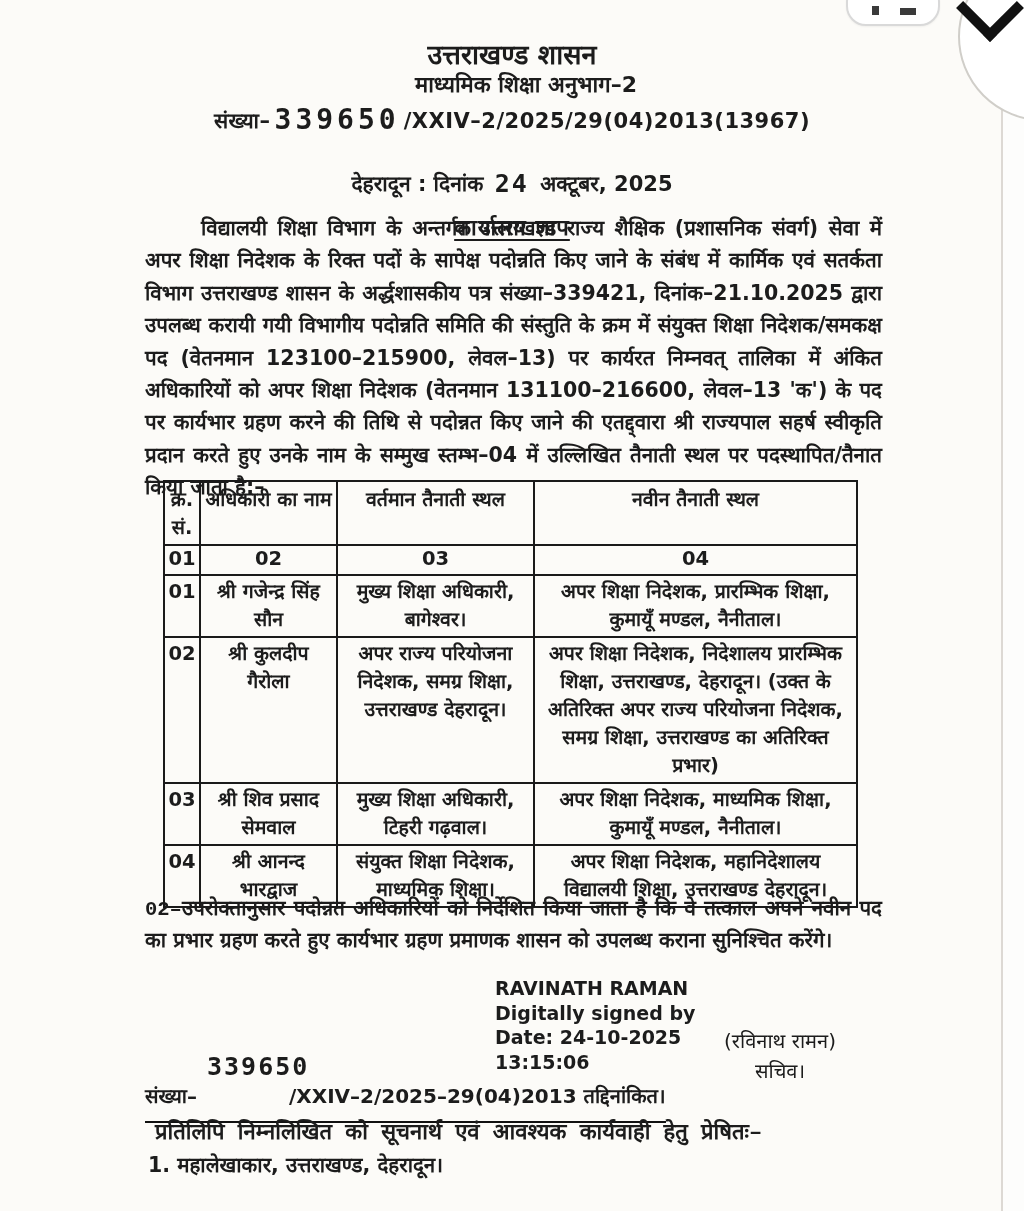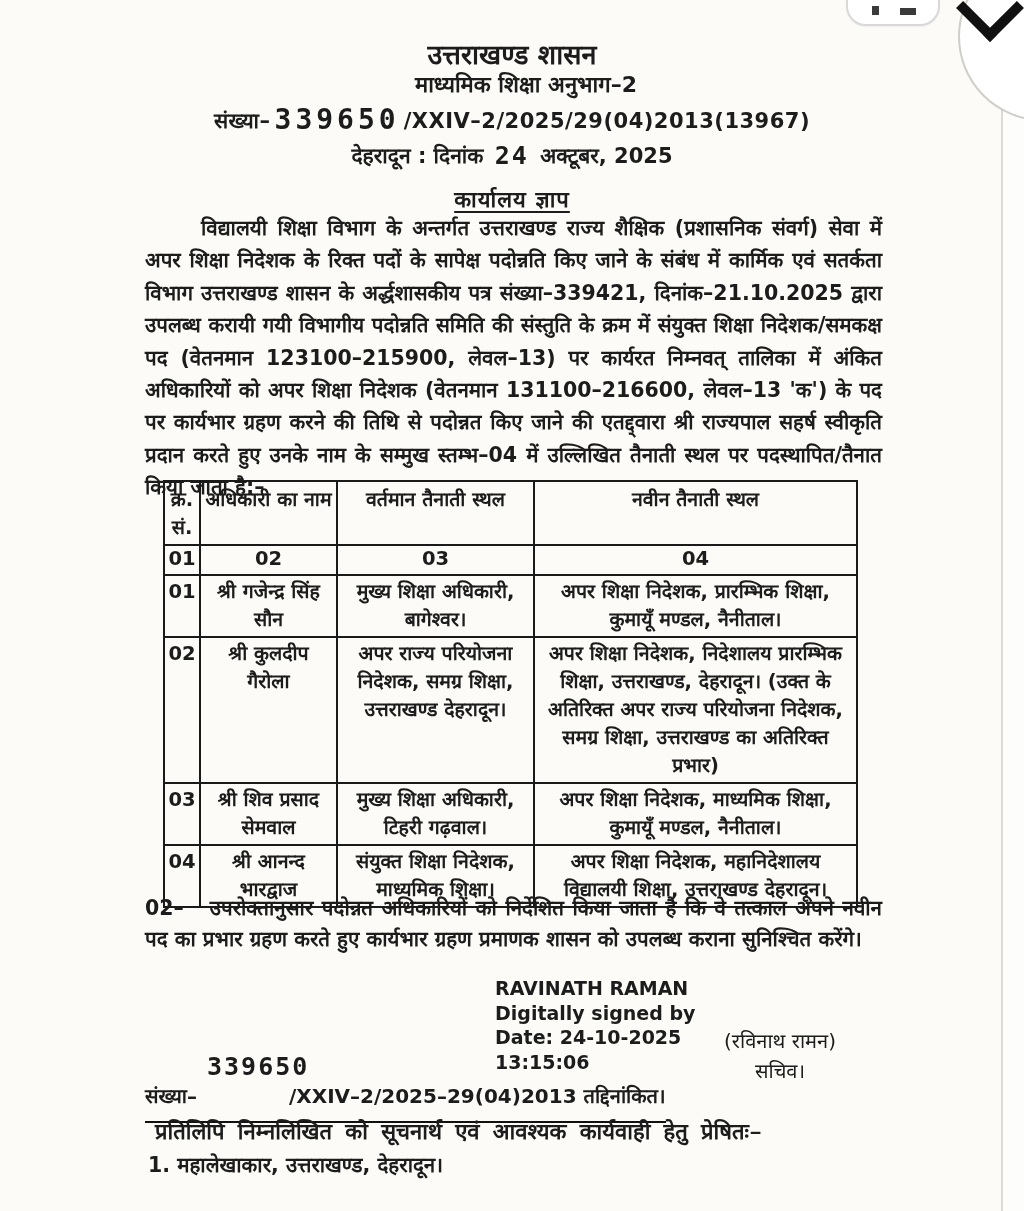--- a/index.html
+++ b/index.html
@@ -31,21 +31,21 @@
     position:absolute;left:966px;top:-16px;width:38px;height:38px;
     border-right:10px solid #111;border-bottom:10px solid #111;
     transform:rotate(45deg);
   }
 
   
   .doc-header{position:absolute;left:0;top:40px;width:100%;text-align:center;font-weight:bold;}
   .h-line1{font-size:27px;line-height:30px;}
   .h-line2{font-size:22px;line-height:30px;padding-left:28px;}
   .h-ref{font-size:21px;line-height:38px;letter-spacing:.5px;}
-  .h-date{font-size:21px;line-height:30px;}
+  .h-date{font-size:21px;line-height:30px;margin-top:28px;}
   .hand{
     font-family:"DejaVu Sans Mono","Liberation Mono",monospace;
     font-weight:bold;font-size:28px;letter-spacing:4px;
     position:relative;top:1px;padding:0 4px;
   }
   .hand.small{font-size:25px;letter-spacing:2px;}
   .subject{
     display:inline-block;margin-top:12px;font-size:22px;font-weight:bold;
     text-decoration:underline;text-underline-offset:4px;letter-spacing:1px;
   }
@@ -53,21 +53,21 @@
   
   .para1{
     position:absolute;left:145px;top:212px;width:737px;
     font-size:20.5px;line-height:32.4px;font-weight:bold;
     text-align:justify;text-indent:56px;
   }
   .para2{
     position:absolute;left:145px;top:893px;width:737px;
     font-size:20.5px;line-height:31px;font-weight:bold;text-align:justify;
   }
-  .para2 .num{margin-right:26px;}
+  .para2 .num{font-family:Liberation Mono, monospace;}
 
   
   table.order{
     position:absolute;left:163px;top:480px;width:693px;
     border-collapse:collapse;table-layout:fixed;
     font-size:19.5px;font-weight:bold;line-height:28px;
   }
   table.order td,table.order th{
     border:2.5px solid #1a1a1a;padding:2px 3px;vertical-align:top;
     text-align:center;font-weight:bold;

